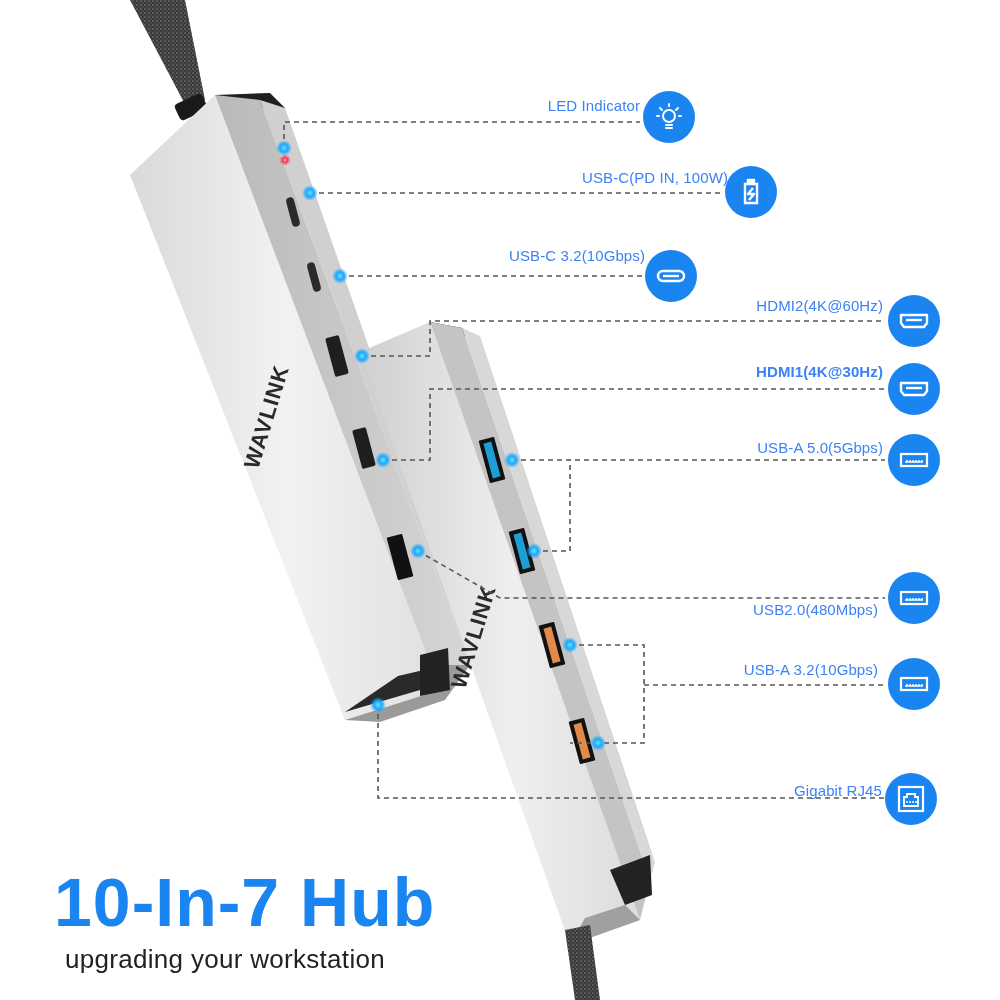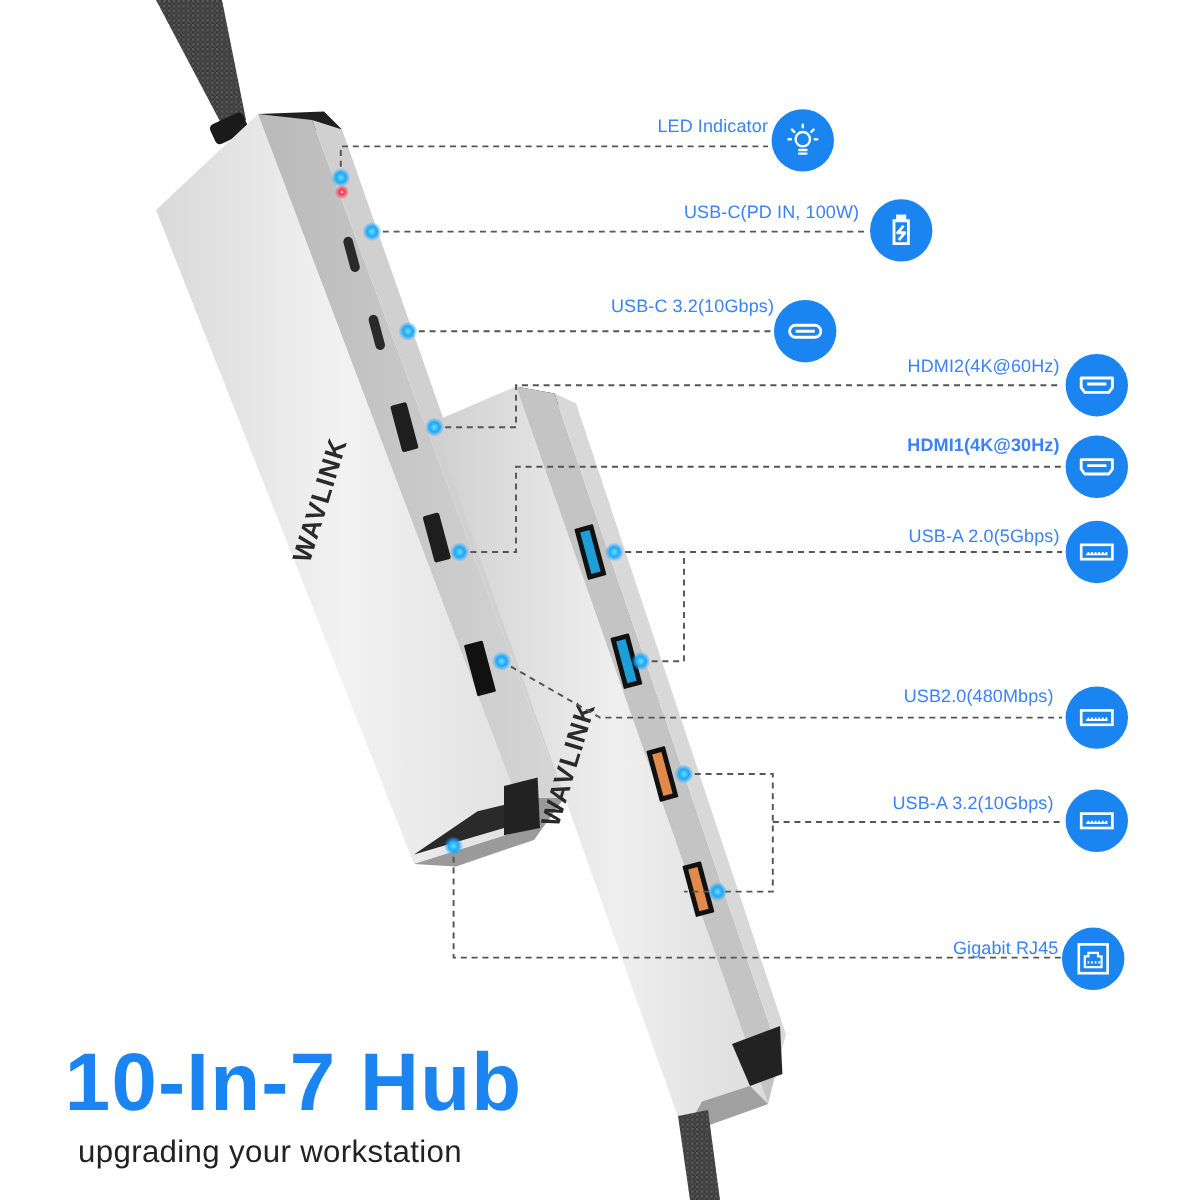--- a/index.html
+++ b/index.html
@@ -152,26 +152,26 @@
       <circle cx="418" cy="551" r="8" fill="url(#dotGlow)"></circle>
       <circle cx="512" cy="460" r="8" fill="url(#dotGlow)"></circle>
       <circle cx="534" cy="551" r="8" fill="url(#dotGlow)"></circle>
       <circle cx="570" cy="645" r="8" fill="url(#dotGlow)"></circle>
       <circle cx="598" cy="743" r="8" fill="url(#dotGlow)"></circle>
       <circle cx="378" cy="705" r="8" fill="url(#dotGlow)"></circle>
     </g>
   </svg>
 
   <div class="label" style="right:360px; top:97px;">LED Indicator</div>
-  <div class="label" style="right:284px; top:169px;">USB-C(PD IN, 100W)</div>
+  <div class="label" style="right:272px; top:169px;">USB-C(PD IN, 100W)</div>
   <div class="label" style="right:355px; top:247px;margin-left:16px;">USB-C 3.2(10Gbps)</div>
   <div class="label" style="right:117px; top:297px;">HDMI2(4K@60Hz)</div>
   <div class="label" style="right:117px; top:363px;font-weight:bold;">HDMI1(4K@30Hz)</div>
-  <div class="label" style="right:117px; top:439px;">USB-A 2.0(5Gbps)</div>
-  <div class="label" style="right:122px; top:572px;">USB2.0(480Mbps)</div>
+  <div class="label" style="right:117px; top:439px;">USB-A 5.0(5Gbps)</div>
+  <div class="label" style="right:122px; top:601px;">USB2.0(480Mbps)</div>
   <div class="label" style="right:122px; top:661px;">USB-A 3.2(10Gbps)</div>
   <div class="label" style="right:118px; top:782px;">Gigabit RJ45</div>
 
   <div class="icon-circle" style="left:643px; top:91px;">
     <svg viewBox="0 0 34 34" fill="none" stroke="#fff" stroke-width="2" stroke-linecap="round">
       <circle cx="17" cy="16" r="6"></circle>
       <line x1="14" y1="25" x2="20" y2="25"></line>
         <line x1="14" y1="28" x2="20" y2="28"></line>
       <line x1="17" y1="4" x2="17" y2="6"></line>
         <line x1="8" y1="8" x2="10" y2="10"></line>

